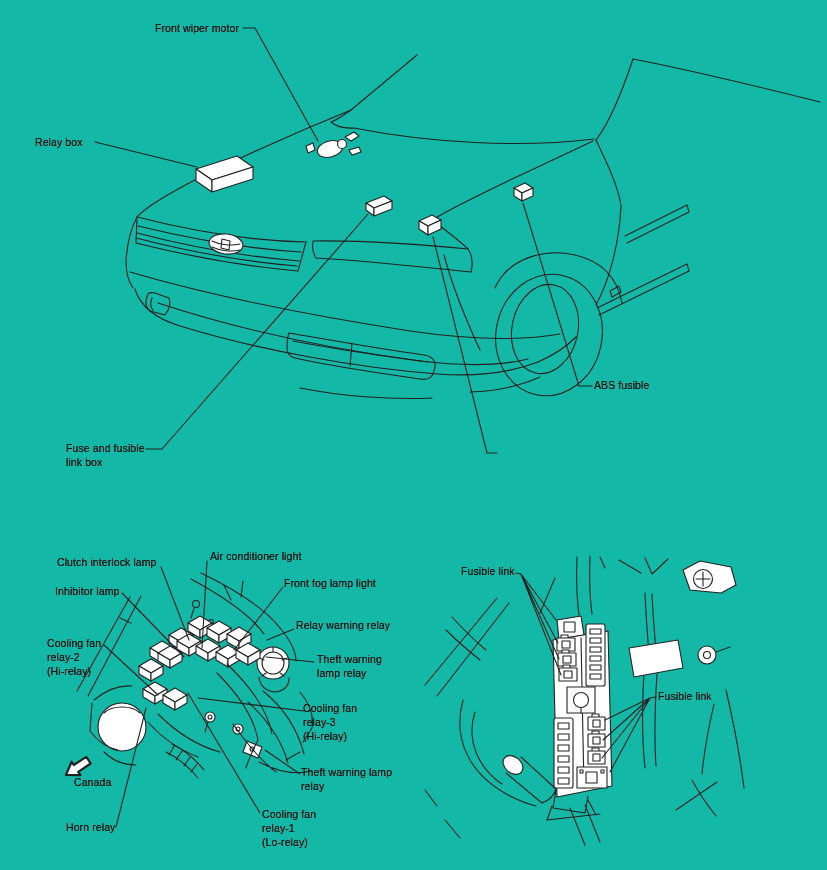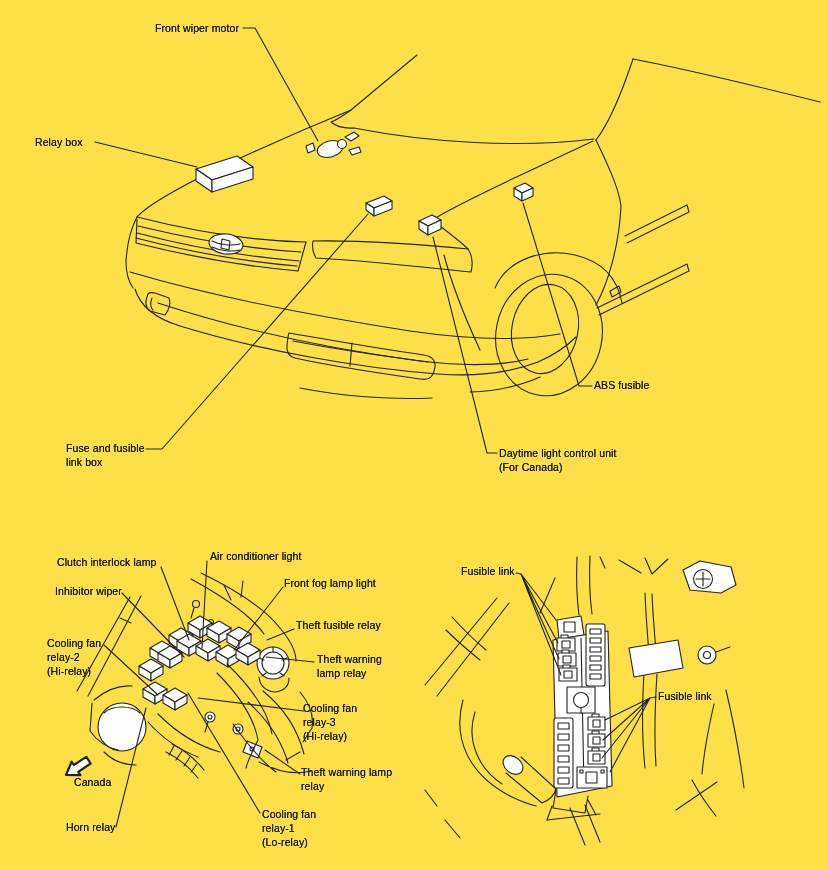--- a/index.html
+++ b/index.html
@@ -1,16 +1,16 @@
 <!DOCTYPE html>
 <html><head>
 <meta charset="utf-8">
 <style>
   html,body{margin:0;padding:0;background:#fff;}
-  .stage{position:relative;width:827px;height:870px;background:#fde047;overflow:hidden;
+  .stage{position:relative;width:827px;height:870px;background:#14b8a6;overflow:hidden;
          font-family:"Liberation Sans",sans-serif;}
   .art{position:absolute;left:0;top:0;}
   .label{position:absolute;font-size:10.5px;line-height:14px;color:#1a1a1a;
          white-space:pre-line;text-shadow:0 0 .6px #1a1a1a;letter-spacing:.1px;}
   svg *{vector-effect:none;}
 </style>
 </head>
 <body>
 
 <div class="stage">
@@ -274,30 +274,28 @@
     <g>
       <path d="M656,697 L650,698"></path>
       <path d="M650,698 L605,720 M650,698 L603,740 M650,698 L602,758 M650,698 L610,772"></path>
     </g>
   </g>
 </svg>
 
 <div class="label" style="left:155px;top:21px">Front wiper motor</div>
 <div class="label" style="left:35px;top:135px">Relay box</div>
 <div class="label" style="left:594px;top:378px">ABS fusible</div>
-<div class="label" style="left:499px;top:446px">Daytime light control unit
-(For Canada)</div>
 <div class="label" style="left:66px;top:441px">Fuse and fusible
 link box</div>
 
 <div class="label" style="left:57px;top:555px">Clutch interlock lamp</div>
 <div class="label" style="left:210px;top:549px">Air conditioner light</div>
-<div class="label" style="left:55px;top:584px">Inhibitor wiper</div>
+<div class="label" style="left:55px;top:584px">Inhibitor lamp</div>
 <div class="label" style="left:284px;top:576px">Front fog lamp light</div>
-<div class="label" style="left:296px;top:618px">Theft fusible relay</div>
+<div class="label" style="left:296px;top:618px">Relay warning relay</div>
 <div class="label" style="left:47px;top:636px">Cooling fan
 relay-2
 (Hi-relay)</div>
 <div class="label" style="left:317px;top:652px">Theft warning
 lamp relay</div>
 <div class="label" style="left:303px;top:701px">Cooling fan
 relay-3
 (Hi-relay)</div>
 <div class="label" style="left:301px;top:765px">Theft warning lamp
 relay</div>

